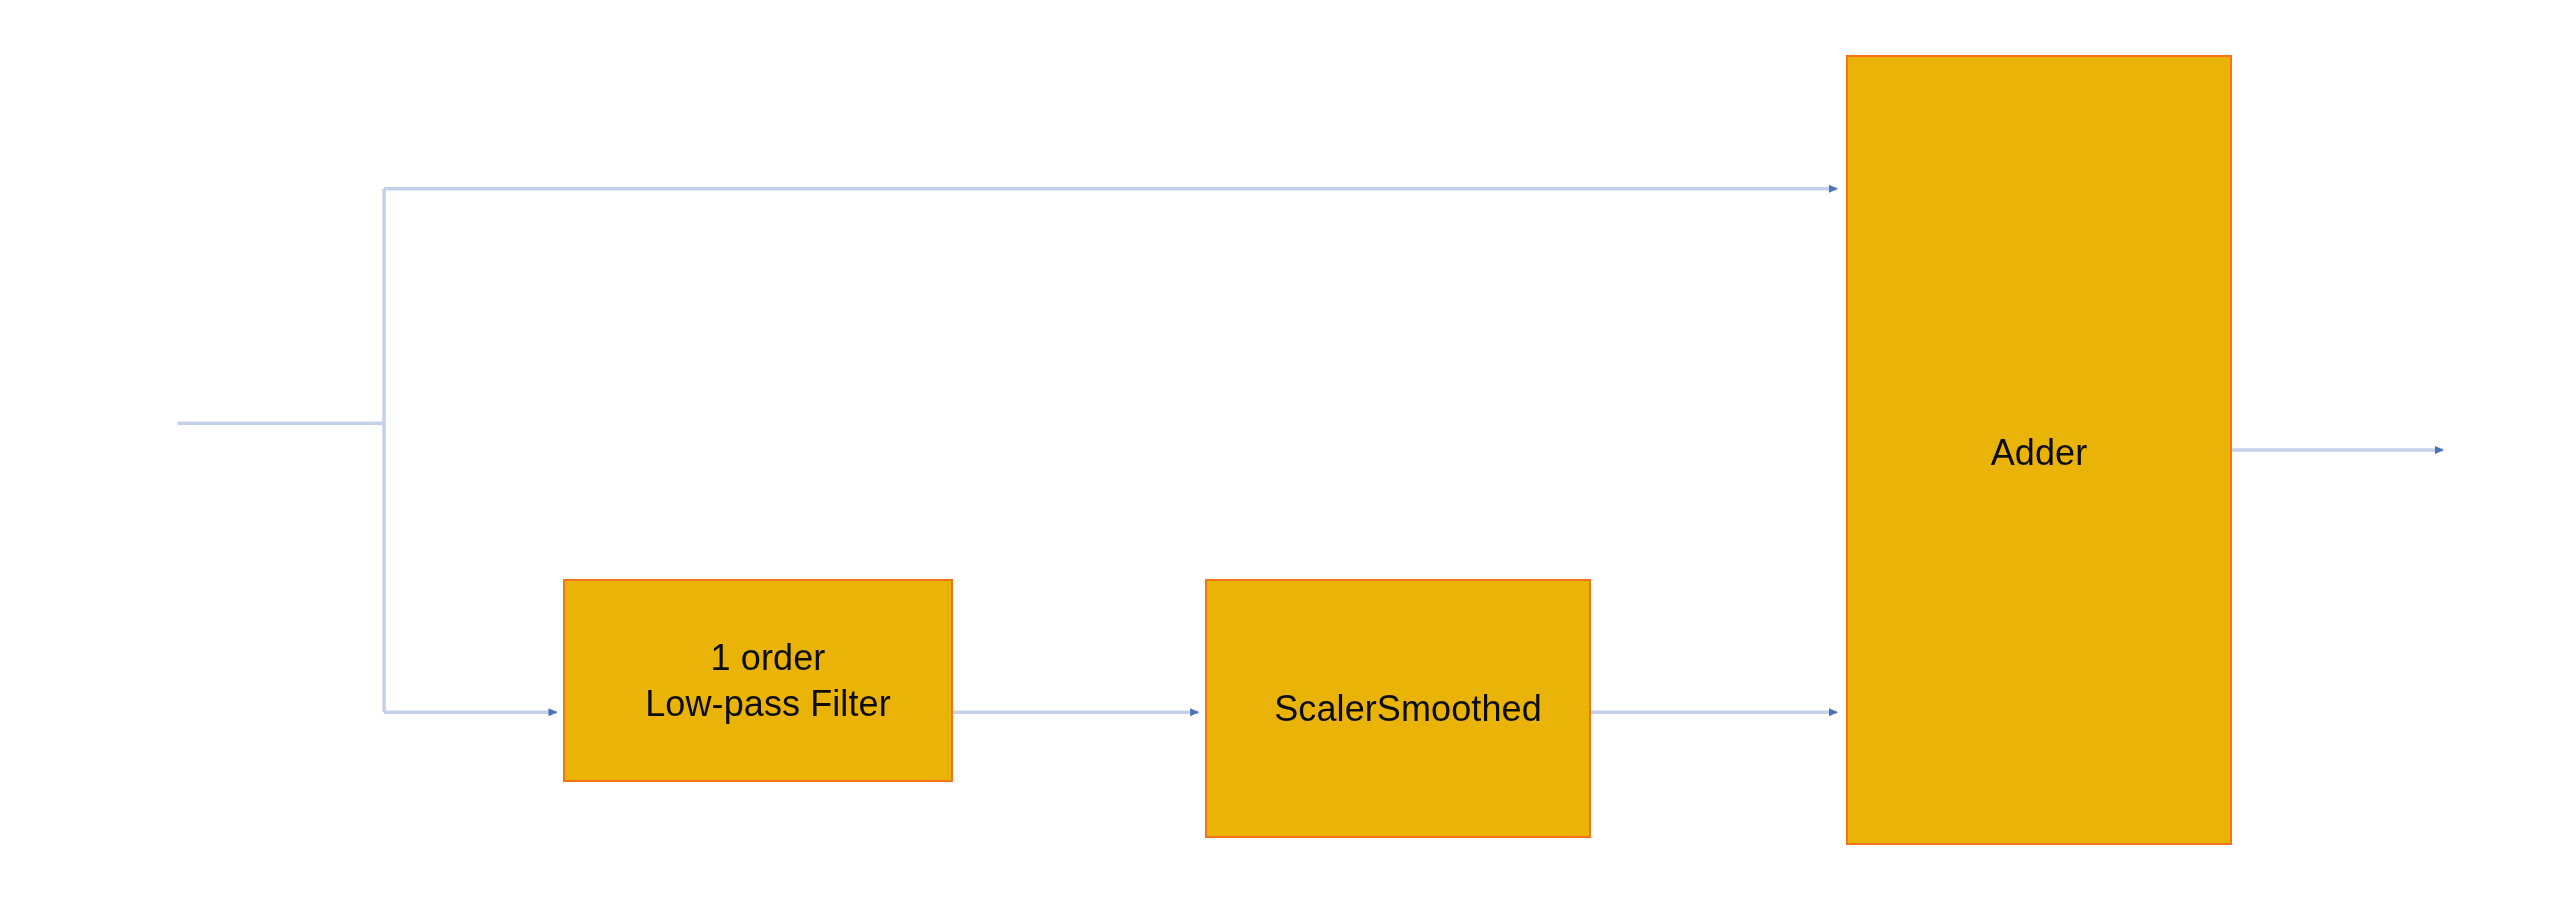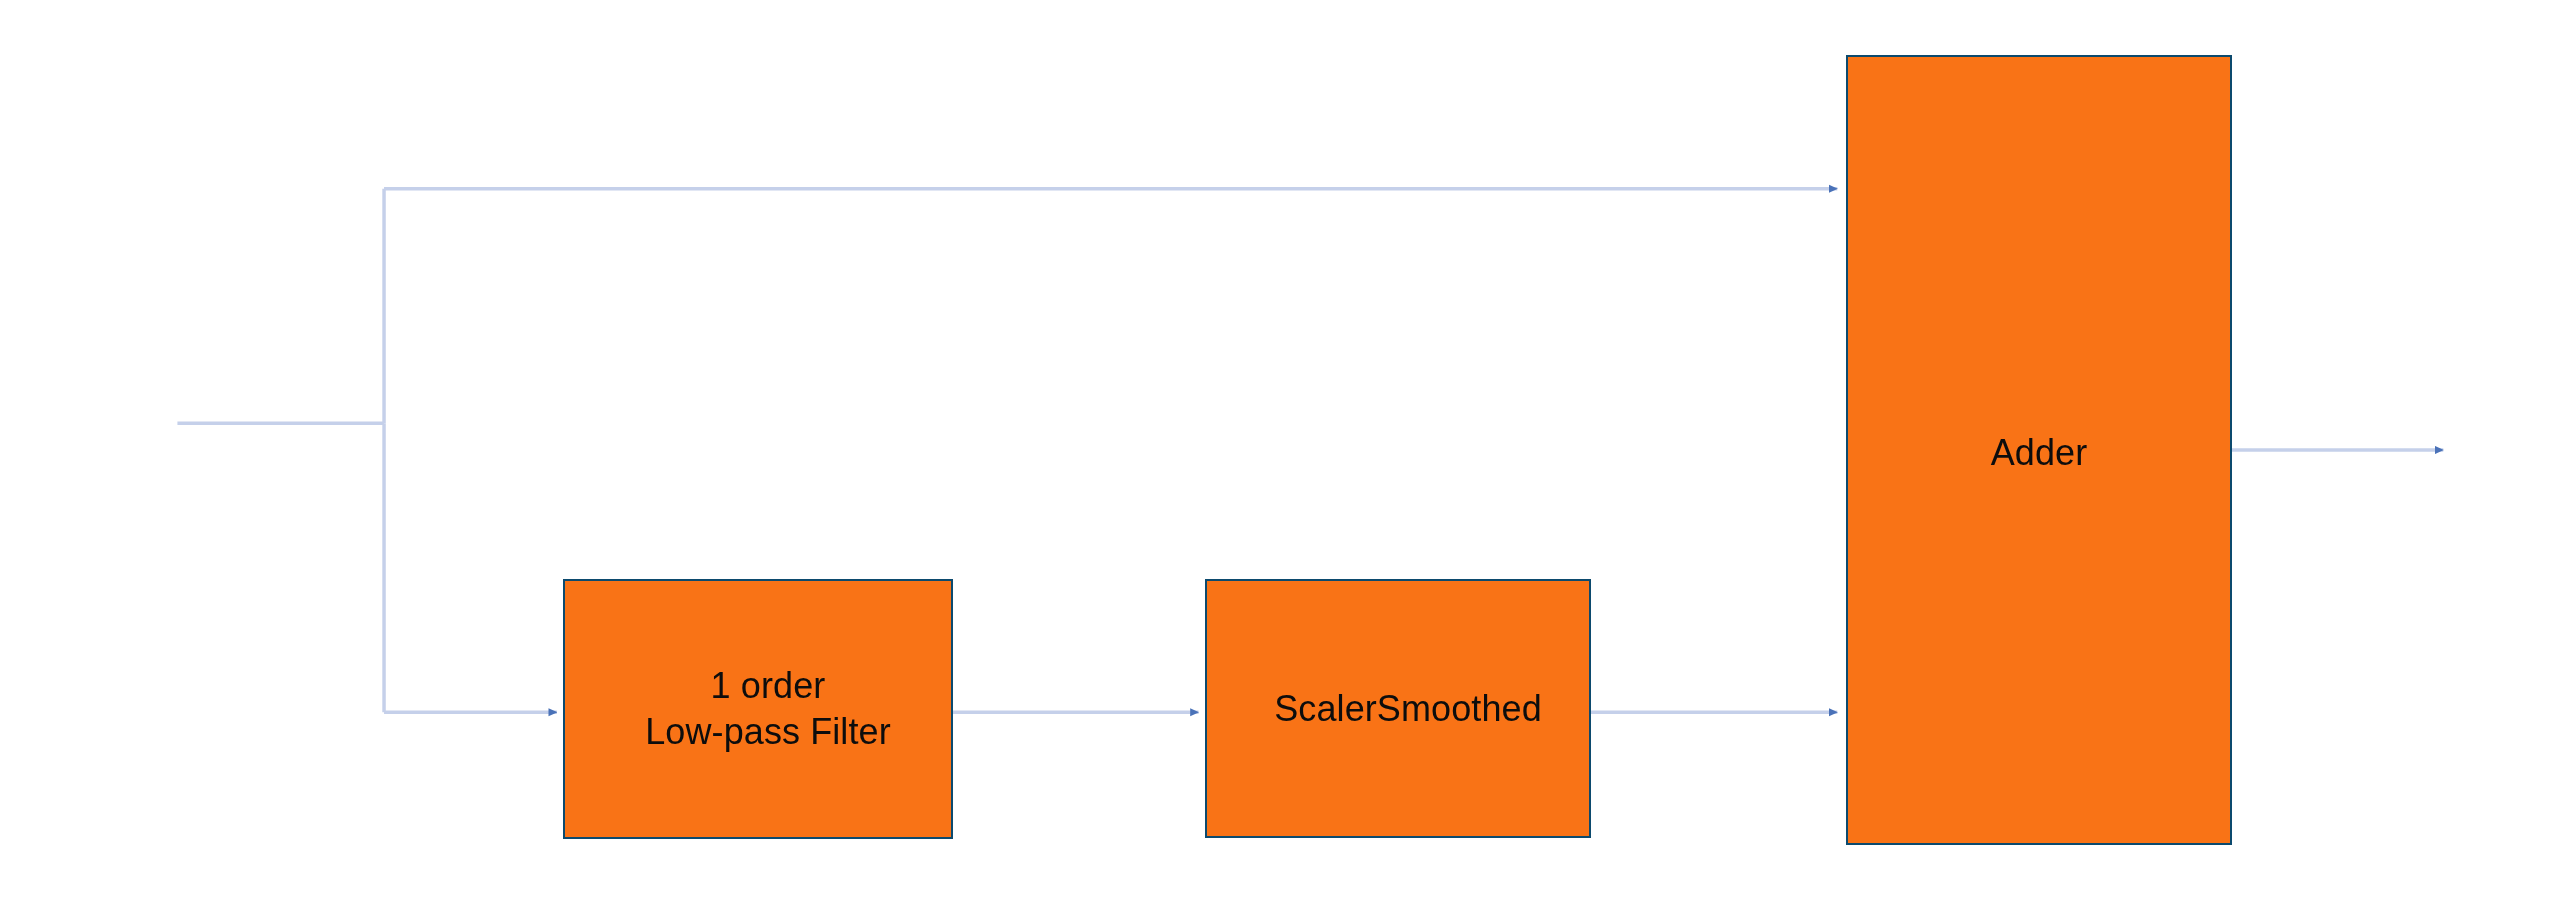--- a/index.html
+++ b/index.html
@@ -21,37 +21,37 @@
   #diagram-svg {
     position: absolute;
     left: 0;
     top: 0;
     width: 2576px;
     height: 898px;
   }
   .block {
     position: absolute;
     box-sizing: border-box;
-    background: #f97316;
-    border: 2px solid #0c4a6e;
+    background: #eab308;
+    border: 2px solid #f97316;
     display: flex;
     align-items: center;
     justify-content: center;
     text-align: center;
     padding-left: 20px;
   }
   .block-label {
     color: #0d0d0d;
     font-size: 36px;
     line-height: 46px;
     letter-spacing: 0.1px;
     white-space: pre-line;
     font-family: "Liberation Sans", sans-serif;
   }
-  #block-lowpass  { left: 563px;  top: 579px; width: 390px; height: 260px; }
+  #block-lowpass  { left: 563px;  top: 579px; width: 390px; height: 203px; }
   #block-scaler   { left: 1205px; top: 579px; width: 386px; height: 259px; }
   #block-adder    { left: 1846px; top: 55px;  width: 386px; height: 790px; }
   
   #block-adder .block-label {
     position: absolute;
     left: 0;
     right: 0;
     top: 373px;
   }
 </style>

